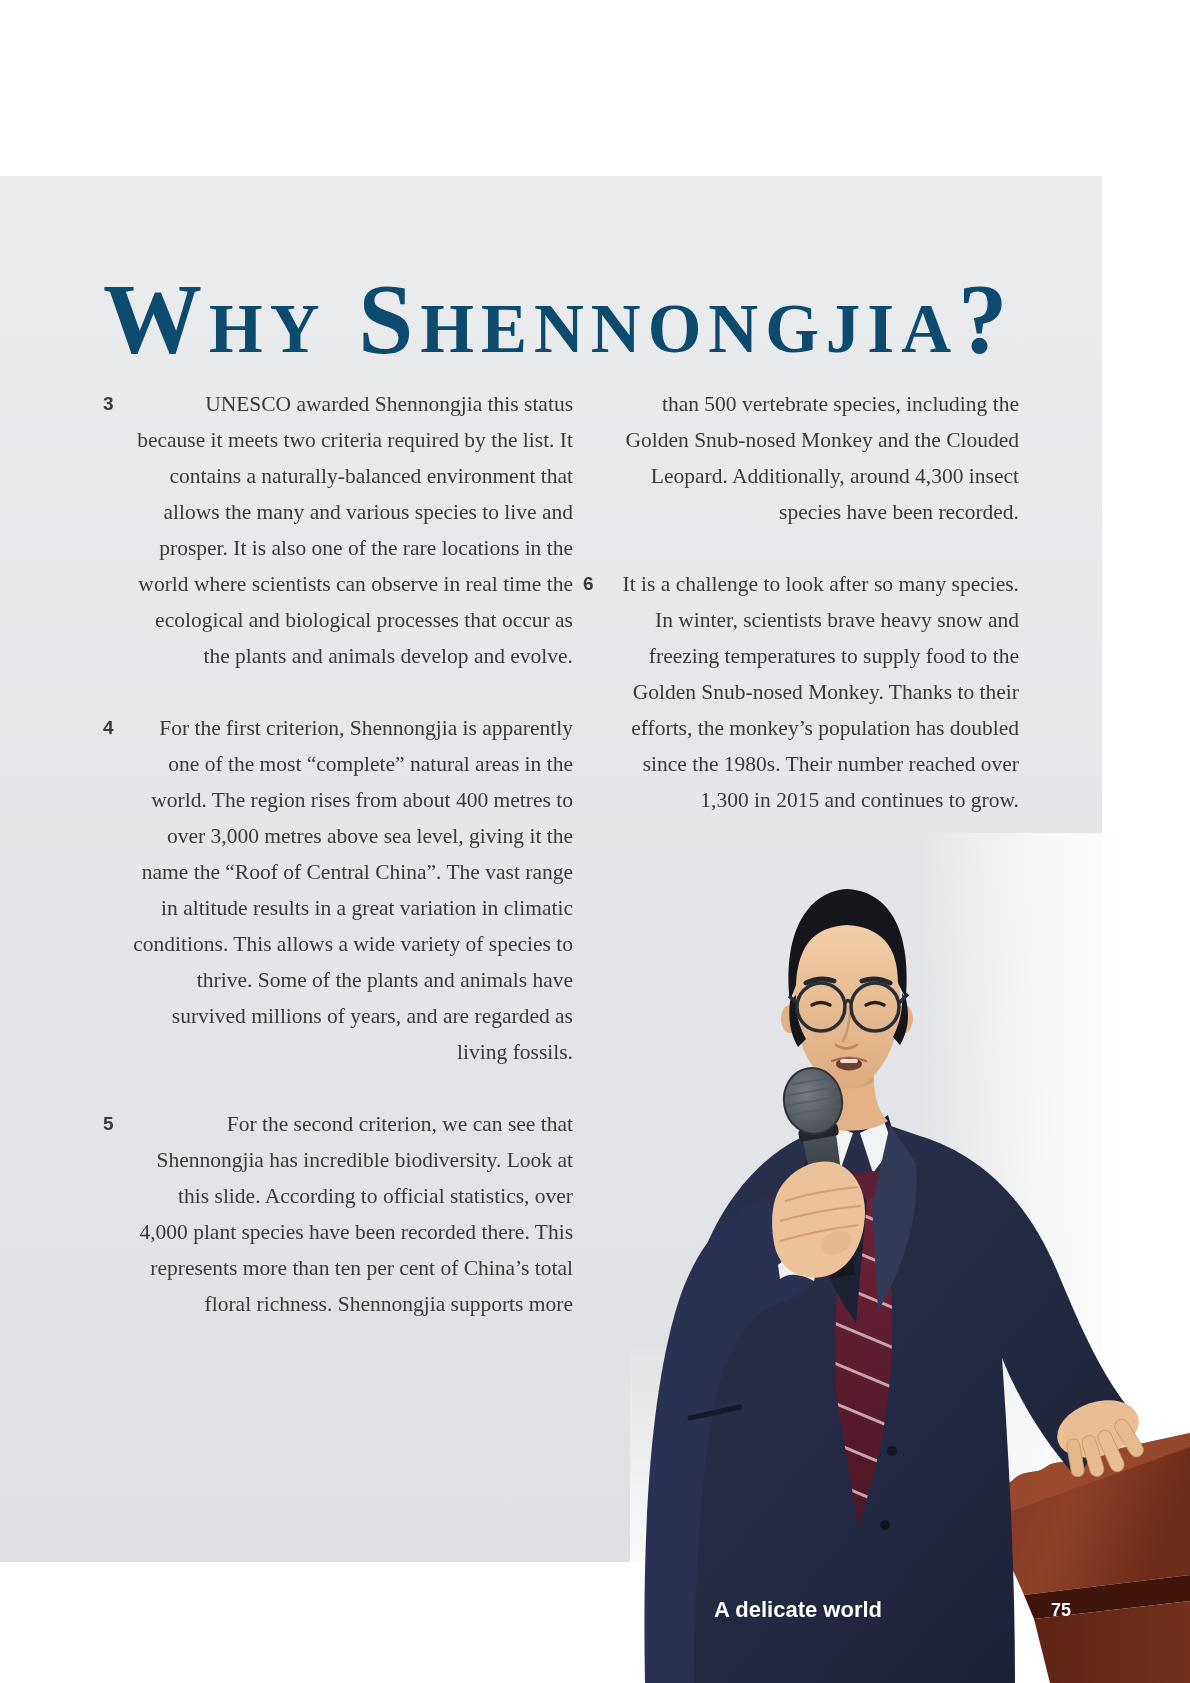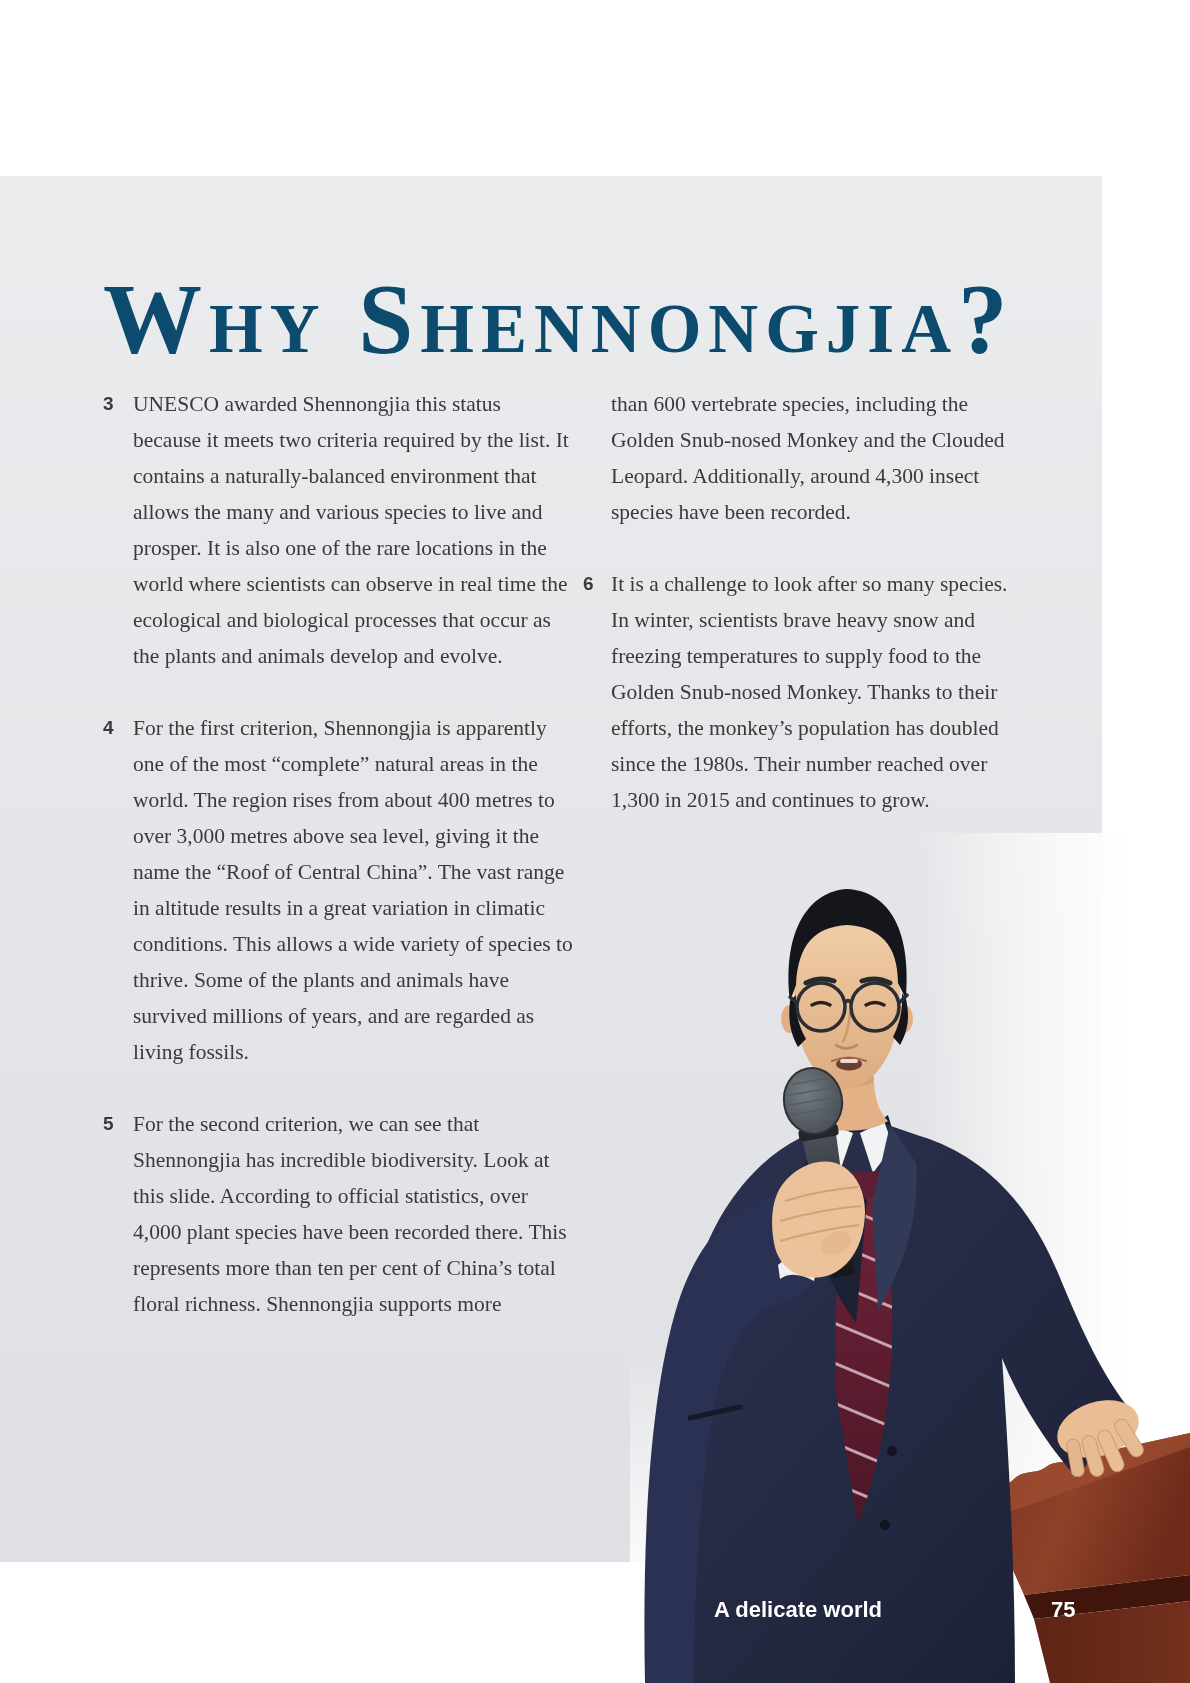--- a/index.html
+++ b/index.html
@@ -30,39 +30,39 @@
     flex:0 0 22px;
     font-family:"Liberation Sans","DejaVu Sans",sans-serif;
     font-weight:700;font-size:19px;line-height:36px;
     color:#3a3a3c;
   }
   .col-right .para-num{flex:0 0 20px;}
   .para-text{
     flex:1 1 auto;margin-left:8px;
     font-size:21.5px;line-height:36px;
     color:#3a3a3c;
-    text-align:left;
+    text-align:right;
   }
   .photo{
     position:absolute;left:630px;top:833px;width:560px;height:850px;
   }
   .photo svg{display:block;width:560px;height:850px;}
   .footer{
     position:absolute;top:1598px;left:0;width:1072px;height:30px;
     font-family:"Liberation Sans","DejaVu Sans",sans-serif;
     font-weight:700;color:#ffffff;
   }
   .footer-section{
     position:absolute;right:190px;top:0;
     font-size:22px;line-height:24px;white-space:nowrap;
     text-shadow:0 0 2px rgba(0,0,0,0.25);
   }
   .footer-page{
     position:absolute;left:1051px;top:0;
-    font-size:22px;line-height:24px;
+    font-size:18px;line-height:24px;
     text-shadow:0 0 2px rgba(0,0,0,0.25);
   }
 </style>
 </head>
 <body>
 
 <div class="panel"></div>
 
 <h1 class="page-title">Why Shennongjia?</h1>
 
@@ -77,21 +77,21 @@
   </div>
   <div class="para">
     <div class="para-num">5</div>
     <div class="para-text">For the second criterion, we can see that Shennongjia has incredible biodiversity. Look at this slide. According to official statistics, over 4,000 plant species have been recorded there. This represents more than ten per cent of China’s total floral richness. Shennongjia supports more</div>
   </div>
 </div>
 
 <div class="col col-right">
   <div class="para">
     <div class="para-num"></div>
-    <div class="para-text">than 600 vertebrate species, including the Golden Snub-nosed Monkey and the Clouded Leopard. Additionally, around 4,300 insect species have been recorded.</div>
+    <div class="para-text">than 500 vertebrate species, including the Golden Snub-nosed Monkey and the Clouded Leopard. Additionally, around 4,300 insect species have been recorded.</div>
   </div>
   <div class="para">
     <div class="para-num">6</div>
     <div class="para-text">It is a challenge to look after so many species. In winter, scientists brave heavy snow and freezing temperatures to supply food to the Golden Snub-nosed Monkey. Thanks to their efforts, the monkey’s population has doubled since the 1980s. Their number reached over 1,300 in 2015 and continues to grow.</div>
   </div>
 </div>
 
 <div class="photo" role="img" aria-label="Middle-aged man wearing glasses and a dark navy suit, speaking into a microphone, resting his hand on a wooden lectern">
 <svg viewBox="0 0 560 850" xmlns="http://www.w3.org/2000/svg">
   <defs>

